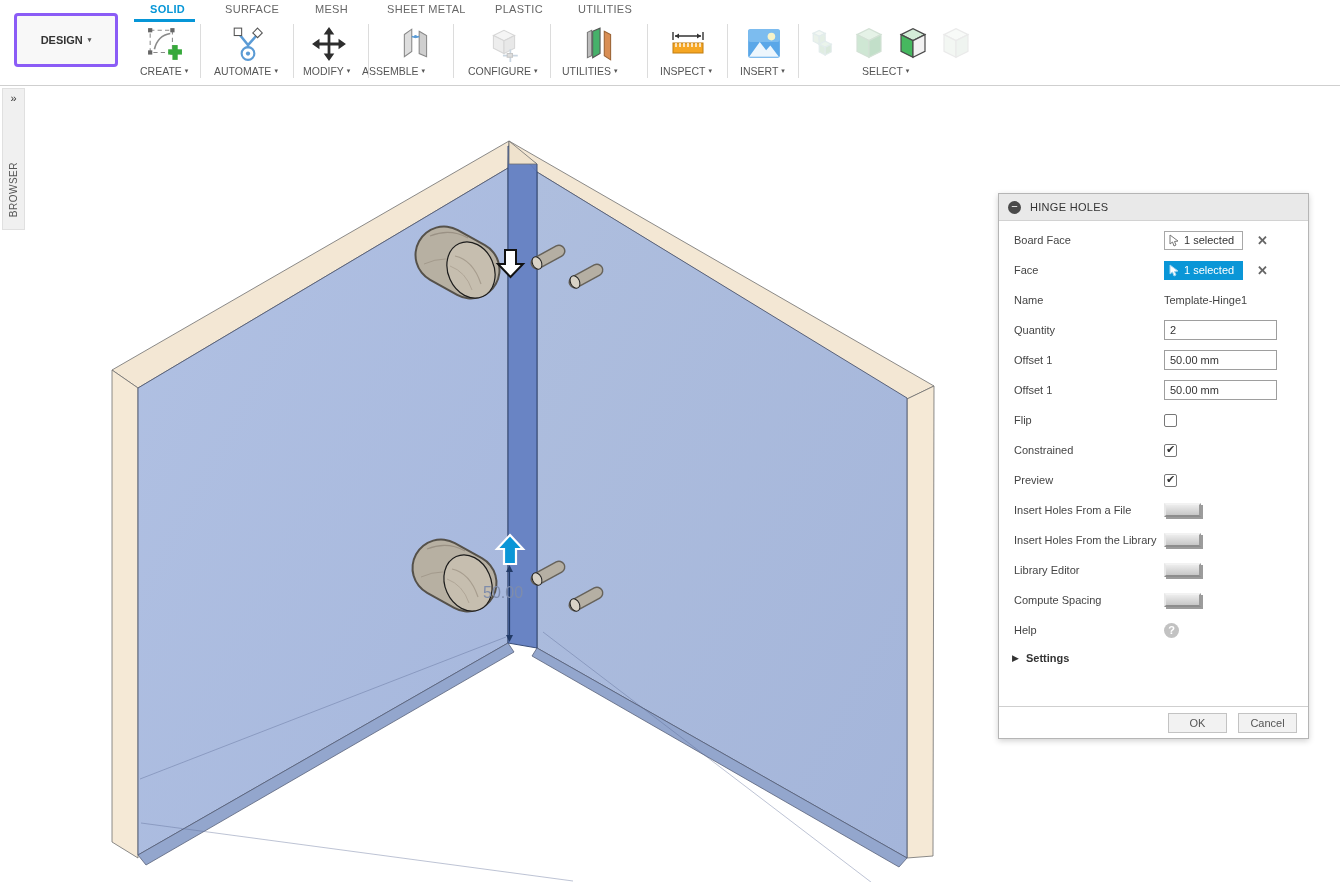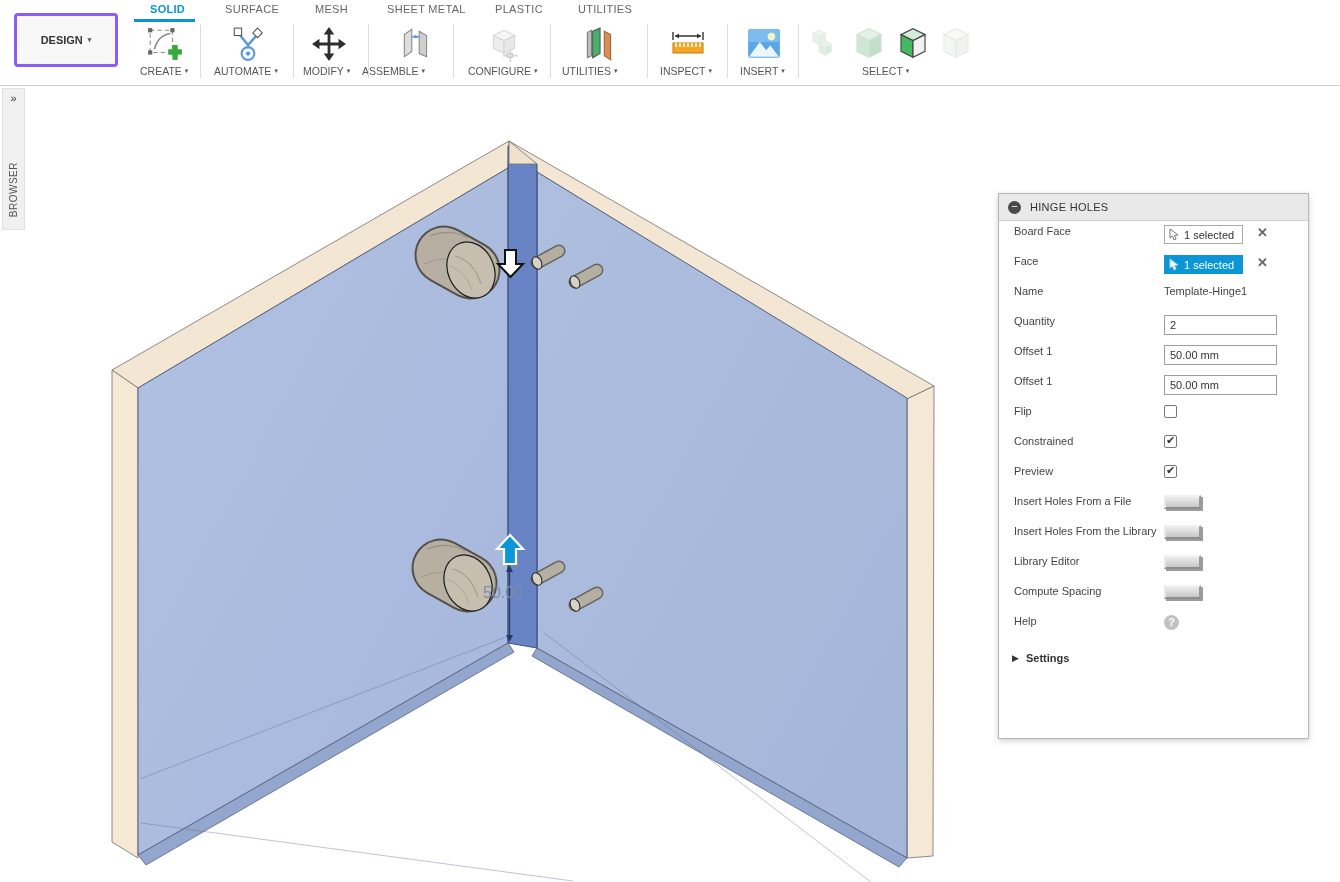--- a/index.html
+++ b/index.html
@@ -23,21 +23,21 @@
 
   
   .viewport { position:absolute; left:0; top:86px; width:1340px; height:796px; background:#fff; }
 
   
   .dialog { position:absolute; left:998px; top:193px; width:311px; height:546px; background:#fff; border:1px solid #b5b5b5; box-shadow:0 2px 6px rgba(0,0,0,.18); z-index:10; font-size:11px; color:#444; }
   .dlg-header { height:27px; background:#e9e9e9; border-bottom:1px solid #d2d2d2; display:flex; align-items:center; padding:0 9px; gap:9px; }
   .dlg-collapse { width:13px; height:13px; border-radius:50%; background:#4a4a4a; color:#fff; font-size:11px; line-height:11px; text-align:center; }
   .dlg-title { font-size:11px; color:#333; letter-spacing:.3px; }
   .dlg-body { padding-top:4px; }
-  .row { height:30px; display:flex; padding-left:15px; }
+  .row { height:30px; display:flex; align-items:center; padding-left:15px; }
   .row .lbl { width:150px; color:#444; }
   .sel-btn { width:79px; height:19px; display:flex; align-items:center; gap:4px; padding-left:4px; border:1px solid #a8a8a8; background:#fff; color:#333; }
   .sel-btn.active { background:#0a96d7; border-color:#0a96d7; color:#fff; }
   .x-btn { margin-left:14px; color:#666; font-size:13px; font-weight:bold; }
   .txt-input { width:113px; height:20px; border:1px solid #9e9e9e; font-family:"Liberation Sans",sans-serif; font-size:11px; padding:0 5px; color:#333; }
   .checkbox { width:13px; height:13px; border:1px solid #777; border-radius:2px; background:#fff; position:relative; }
   .checkbox[data-checked="true"]::after { content:"✔"; position:absolute; left:1px; top:-2px; font-size:11px; color:#333; }
   .bevel-btn { width:37px; height:14px; background:linear-gradient(180deg,#ececec,#c7c7c7); border-top:2px solid #f2f2f2; border-left:2px solid #e8e8e8; border-right:2px solid #9a9a9a; border-bottom:2px solid #8d8d8d; box-shadow:2px 2px 0 #9c9c9c; }
   .help-circle { width:15px; height:15px; border-radius:50%; background:#c2c2c2; color:#fff; font-size:11px; font-weight:bold; text-align:center; line-height:15px; }
   .settings-row { height:26px; display:flex; align-items:center; padding-left:13px; gap:7px; }
@@ -350,13 +350,17 @@
     </div>
     <div class="row">
       <span class="lbl">Help</span>
       <div class="help-circle">?</div>
     </div>
     <div class="settings-row">
       <span class="settings-arrow">▶</span>
       <span class="settings-lbl">Settings</span>
     </div>
   </div>
+  <div class="dlg-footer">
+    <div class="dlg-btn">OK</div>
+    <div class="dlg-btn">Cancel</div>
+  </div>
 </div>
 
 </body></html>

